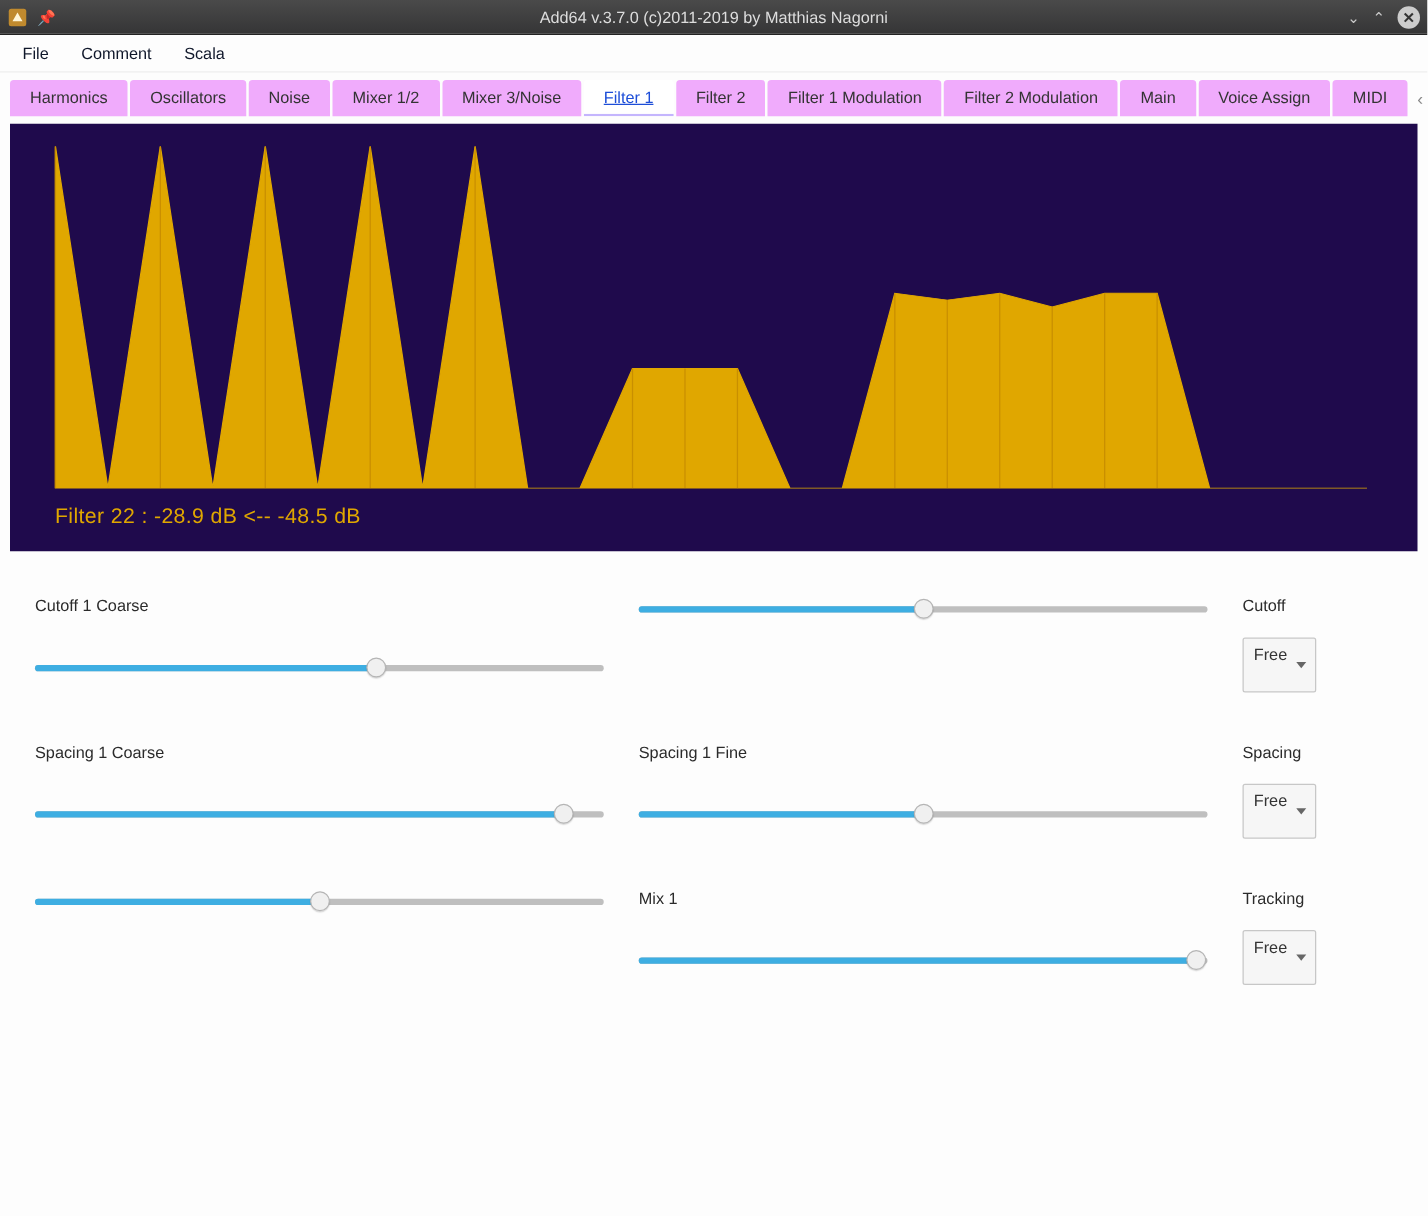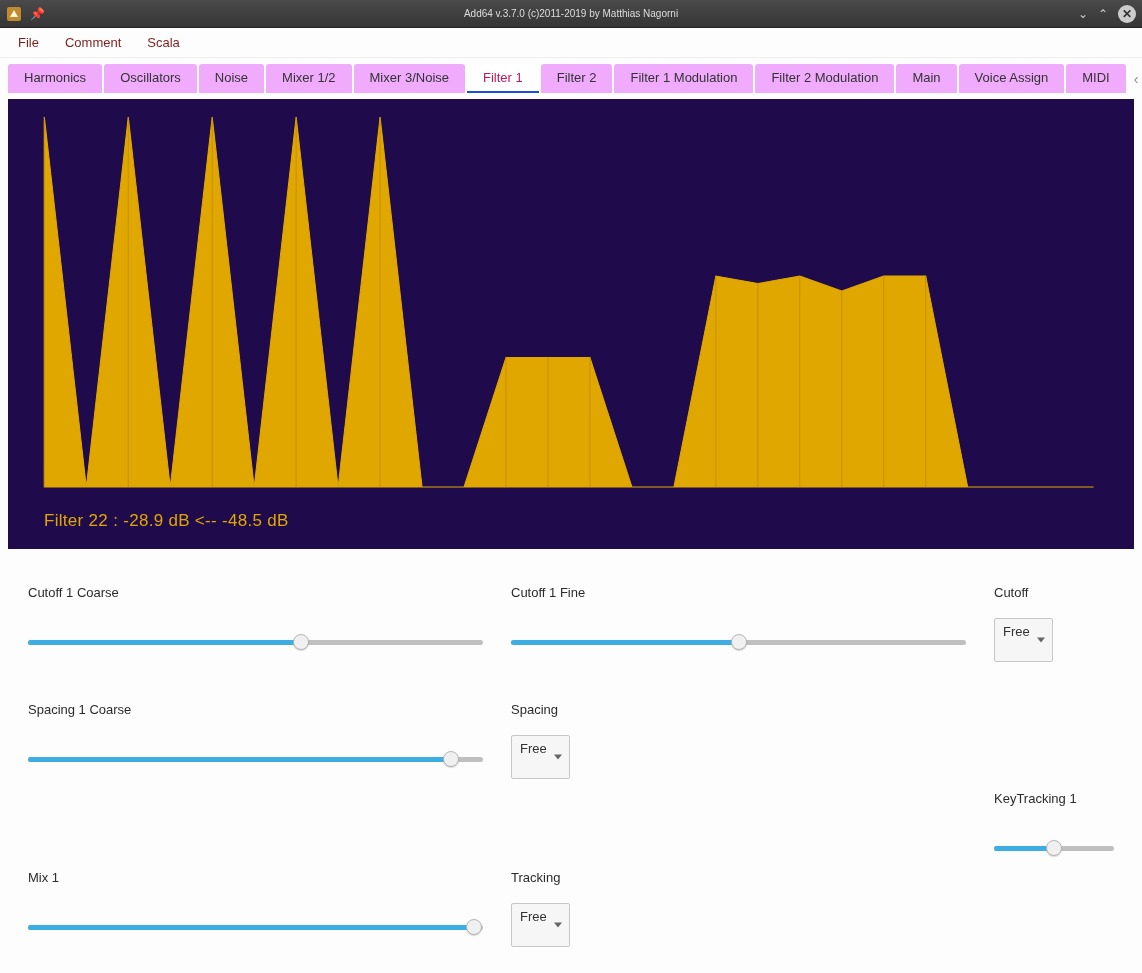--- a/index.html
+++ b/index.html
@@ -21,21 +21,21 @@
     align-items: center;
     padding: 0 6px;
     position: relative;
     border-bottom: 1px solid #222;
   }
   .titlebar .left { display: flex; align-items: center; gap: 8px; }
   .titlebar .title {
     position: absolute;
     left: 50%;
     transform: translateX(-50%);
-    font-size: 10px;
+    font-size: 13px;
   }
   .titlebar .right { margin-left: auto; display: flex; align-items: center; gap: 10px; }
   .titlebar .right .close-btn {
     width: 18px; height: 18px;
     border-radius: 50%;
     background: #ccc;
     color: #333;
     display: flex; align-items: center; justify-content: center;
     font-size: 12px; font-weight: bold;
     cursor: pointer;
@@ -50,21 +50,21 @@
     display: flex;
     align-items: center;
     padding: 0 8px;
     gap: 6px;
     border-bottom: 1px solid #eee;
   }
   .menubar .menuitem {
     padding: 4px 10px;
     cursor: pointer;
     font-size: 13px;
-    color: #7f1d1d;
+    color: #0f172a;
     text-align: right;
   }
   
   .tabrow {
     display: flex;
     align-items: stretch;
     padding: 6px 8px 0 8px;
     gap: 2px;
     position: relative;
   }
@@ -73,35 +73,36 @@
     color: #333;
     padding: 6px 16px;
     font-size: 13px;
     border-top-left-radius: 3px;
     border-top-right-radius: 3px;
     cursor: pointer;
     white-space: nowrap;
   }
   .tab.selected {
     background: #ffffff;
-    color: #be185d;
-    border-bottom: 2px solid #1d4ed8;
+    color: #1d4ed8;
+    border-bottom: 2px solid #c4b5fd;
     position: relative;
     z-index: 2;
+    text-decoration: underline;
   }
   .tab-scroll { display:flex; align-items:center; gap:2px; margin-left:4px; color:#888;}
   .tab-scroll span{ cursor:pointer; font-size:14px; padding:0 2px;}
   
   .content {
     padding: 6px 8px 12px 8px;
   }
   .vizpanel {
     background: #1f0a4c;
     width: 100%;
-    height: 450px;
+    height: 342px;
     position: relative;
     padding: 18px;
   }
   .viz-status {
     position: absolute;
     left: 36px;
     bottom: 18px;
     color: #e0a700;
     font-size: 17px;
     letter-spacing: 0.3px;
@@ -248,21 +249,20 @@
   <div class="controls" id="controls-grid">
       <div class="ctrl-cell">
         <div class="ctrl-label">Cutoff 1 Coarse</div>
         <div class="slider">
           <div class="track"></div>
           <div class="fill" style="width: 60%;"></div>
           <div class="thumb" style="left: 60%;"></div>
         </div>
       </div>
       <div class="ctrl-cell">
-        <div class="ctrl-label">Cutoff 1 Fine</div>
         <div class="slider">
           <div class="track"></div>
           <div class="fill" style="width: 50%;"></div>
           <div class="thumb" style="left: 50%;"></div>
         </div>
       </div>
       <div class="side-box">
         <div class="side-label">Cutoff</div>
         <div class="select">Free</div>
       </div>
@@ -270,29 +270,36 @@
       <div style="height: 16px;"></div>
       <div style="height: 16px;"></div>
       <div class="ctrl-cell">
         <div class="ctrl-label">Spacing 1 Coarse</div>
         <div class="slider">
           <div class="track"></div>
           <div class="fill" style="width: 93%;"></div>
           <div class="thumb" style="left: 93%;"></div>
         </div>
       </div>
+      <div class="ctrl-cell">
+        <div class="ctrl-label">Spacing 1 Fine</div>
+        <div class="slider">
+          <div class="track"></div>
+          <div class="fill" style="width: 50%;"></div>
+          <div class="thumb" style="left: 50%;"></div>
+        </div>
+      </div>
       <div class="side-box">
         <div class="side-label">Spacing</div>
         <div class="select">Free</div>
       </div>
       <div style="height: 16px;"></div>
       <div style="height: 16px;"></div>
       <div style="height: 16px;"></div>
       <div class="ctrl-cell">
-        <div class="ctrl-label">KeyTracking 1</div>
         <div class="slider">
           <div class="track"></div>
           <div class="fill" style="width: 50%;"></div>
           <div class="thumb" style="left: 50%;"></div>
         </div>
       </div>
       <div class="ctrl-cell">
         <div class="ctrl-label">Mix 1</div>
         <div class="slider">
           <div class="track"></div>

